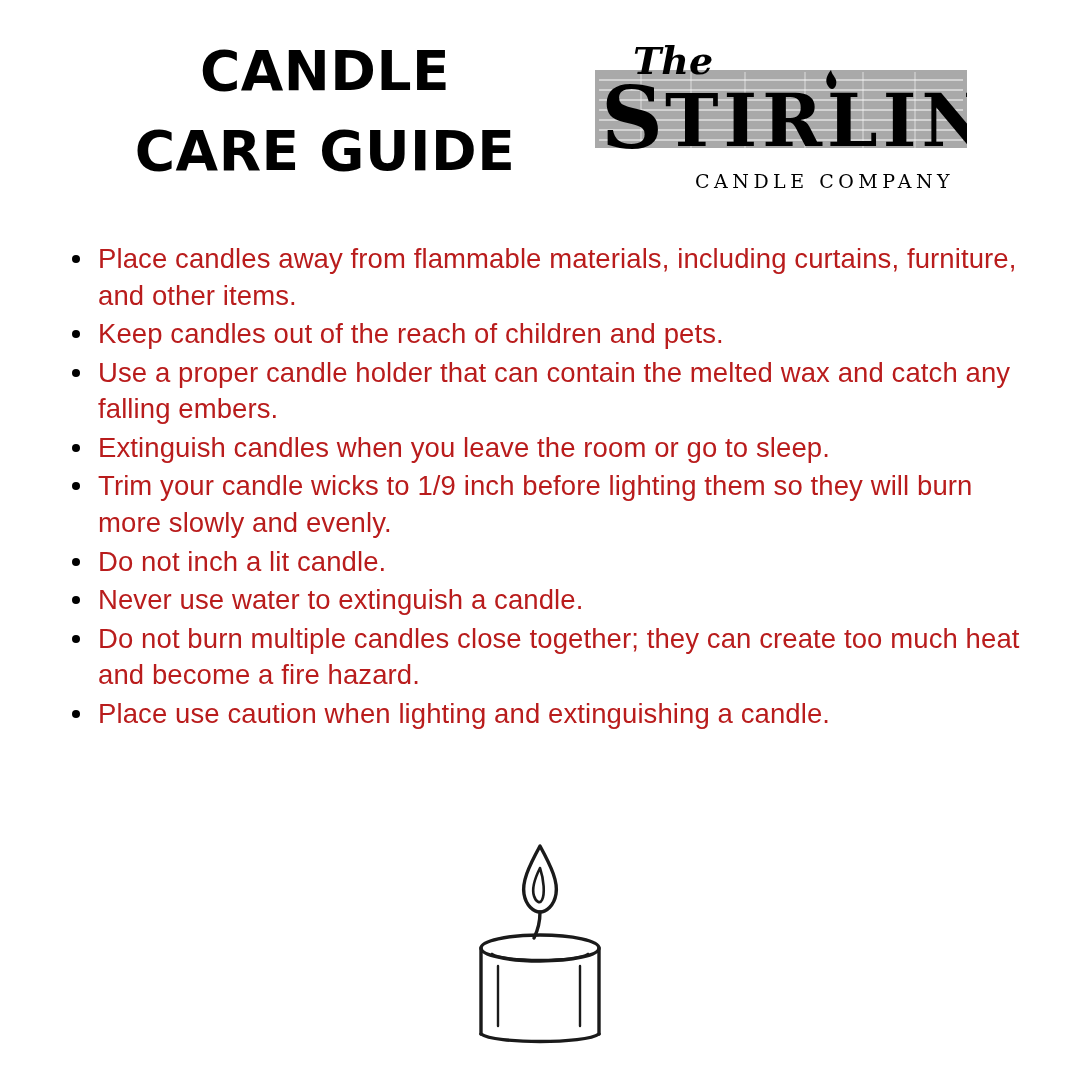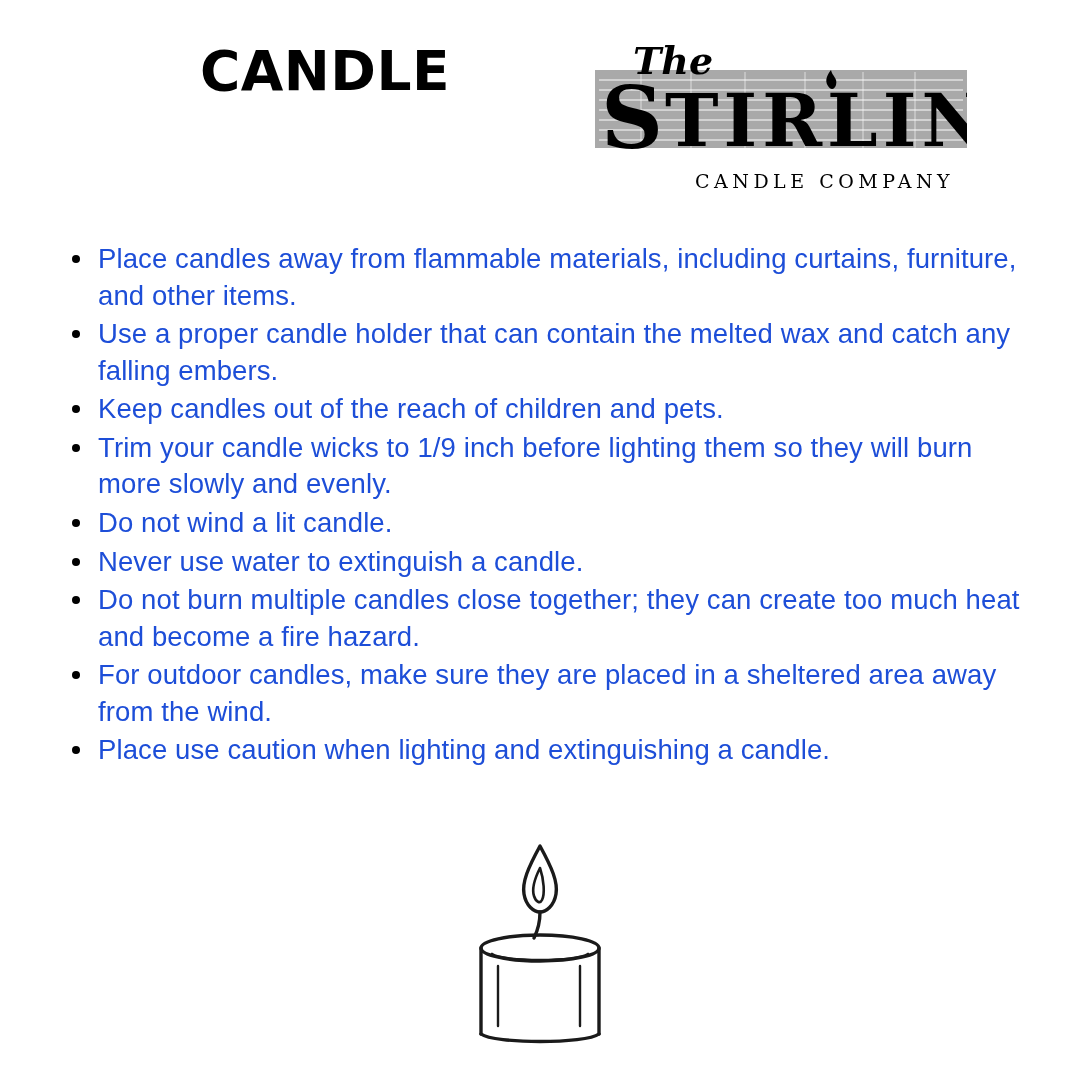--- a/index.html
+++ b/index.html
@@ -70,21 +70,21 @@
     margin: 0;
     padding: 0;
   }
 
   ul.care-list li {
     position: relative;
     padding-left: 36px;
     font-size: 27.5px;
     line-height: 1.33;
     margin-bottom: 2px;
-    color: #1d4ed8;
+    color: #b91c1c;
     letter-spacing: 0.1px;
   }
 
   ul.care-list li::before {
     content: "";
     position: absolute;
     left: 10px;
     top: 14px;
     width: 8px;
     height: 8px;
@@ -105,20 +105,21 @@
 </style>
 </head>
 <body>
 
 <div class="page">
 
   <div class="header">
 
     <div class="title-block">
       <div class="title-line">CANDLE</div>
+      <div class="title-line">CARE GUIDE</div>
     </div>
 
     <div class="logo">
       <svg width="372" height="175" viewBox="0 0 372 175" xmlns="http://www.w3.org/2000/svg">
 
         <g fill="#9a9a9a" opacity="0.85">
           <rect x="0" y="42" width="372" height="78"></rect>
         </g>
         <g fill="#ffffff" opacity="1">
 
@@ -152,27 +153,27 @@
 
         <text x="100" y="160" font-family="DejaVu Serif, serif" font-size="19" letter-spacing="4.5" fill="#000">CANDLE COMPANY</text>
       </svg>
     </div>
 
   </div>
 
   <div class="content">
     <ul class="care-list">
       <li>Place candles away from flammable materials, including curtains, furniture, and other items.</li>
+      <li>Keep candles out of the reach of children and pets.</li>
       <li>Use a proper candle holder that can contain the melted wax and catch any falling embers.</li>
-      <li>Keep candles out of the reach of children and pets.</li>
+      <li>Extinguish candles when you leave the room or go to sleep.</li>
       <li>Trim your candle wicks to 1/9 inch before lighting them so they will burn more slowly and evenly.</li>
-      <li>Do not wind a lit candle.</li>
+      <li>Do not inch a lit candle.</li>
       <li>Never use water to extinguish a candle.</li>
       <li>Do not burn multiple candles close together; they can create too much heat and become a fire hazard.</li>
-      <li>For outdoor candles, make sure they are placed in a sheltered area away from the wind.</li>
       <li>Place use caution when lighting and extinguishing a candle.</li>
     </ul>
   </div>
 
   <div class="candle-wrap">
     <svg width="200" height="220" viewBox="0 0 200 220" xmlns="http://www.w3.org/2000/svg" fill="none" stroke="#1a1a1a" stroke-width="3.4" stroke-linecap="round" stroke-linejoin="round">
 
       <path d="M100 8 C88 30 82 44 84 56 C86 68 94 74 100 74 C106 74 114 68 116 56 C118 44 112 30 100 8 Z"></path>
 
       <path d="M100 30 C94 42 92 52 94 58 C96 64 100 66 102 62 C105 56 104 42 100 30 Z" stroke-width="2.6"></path>

